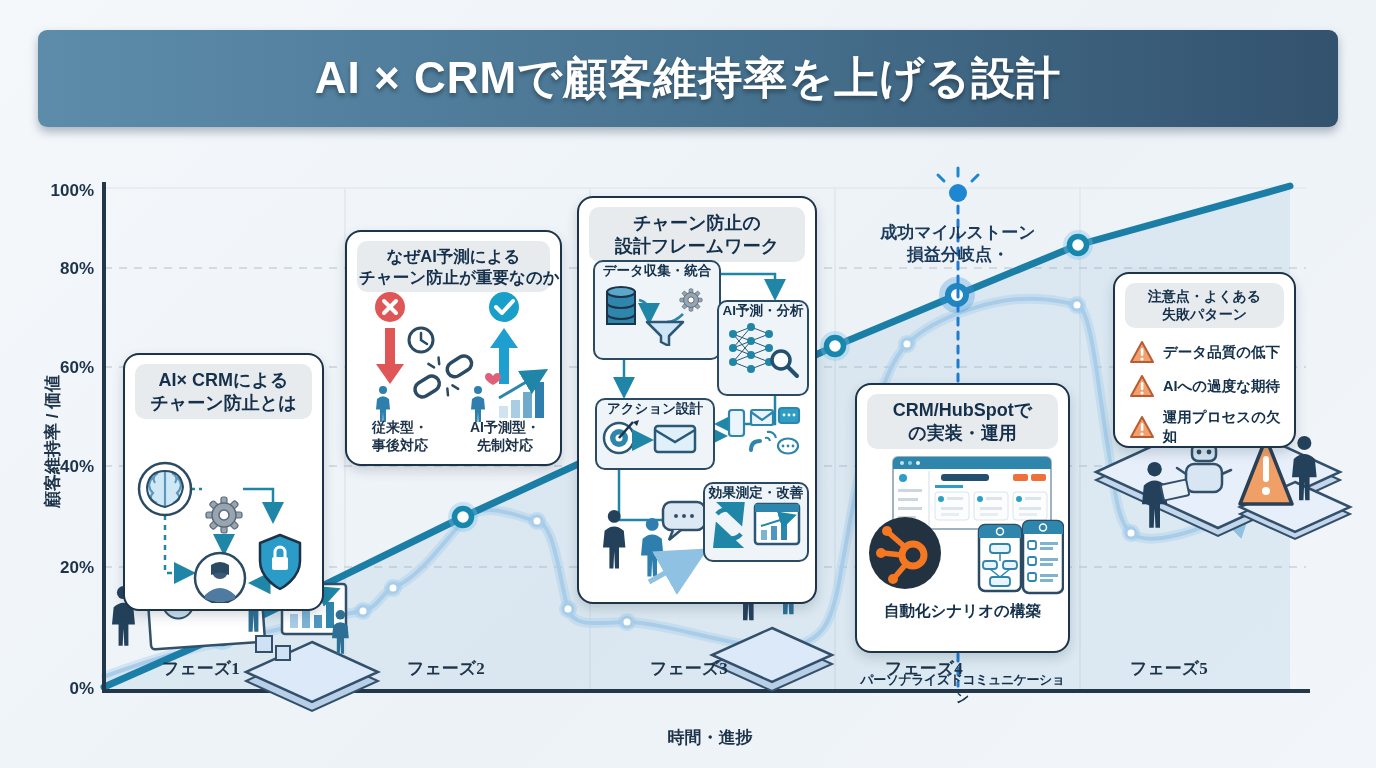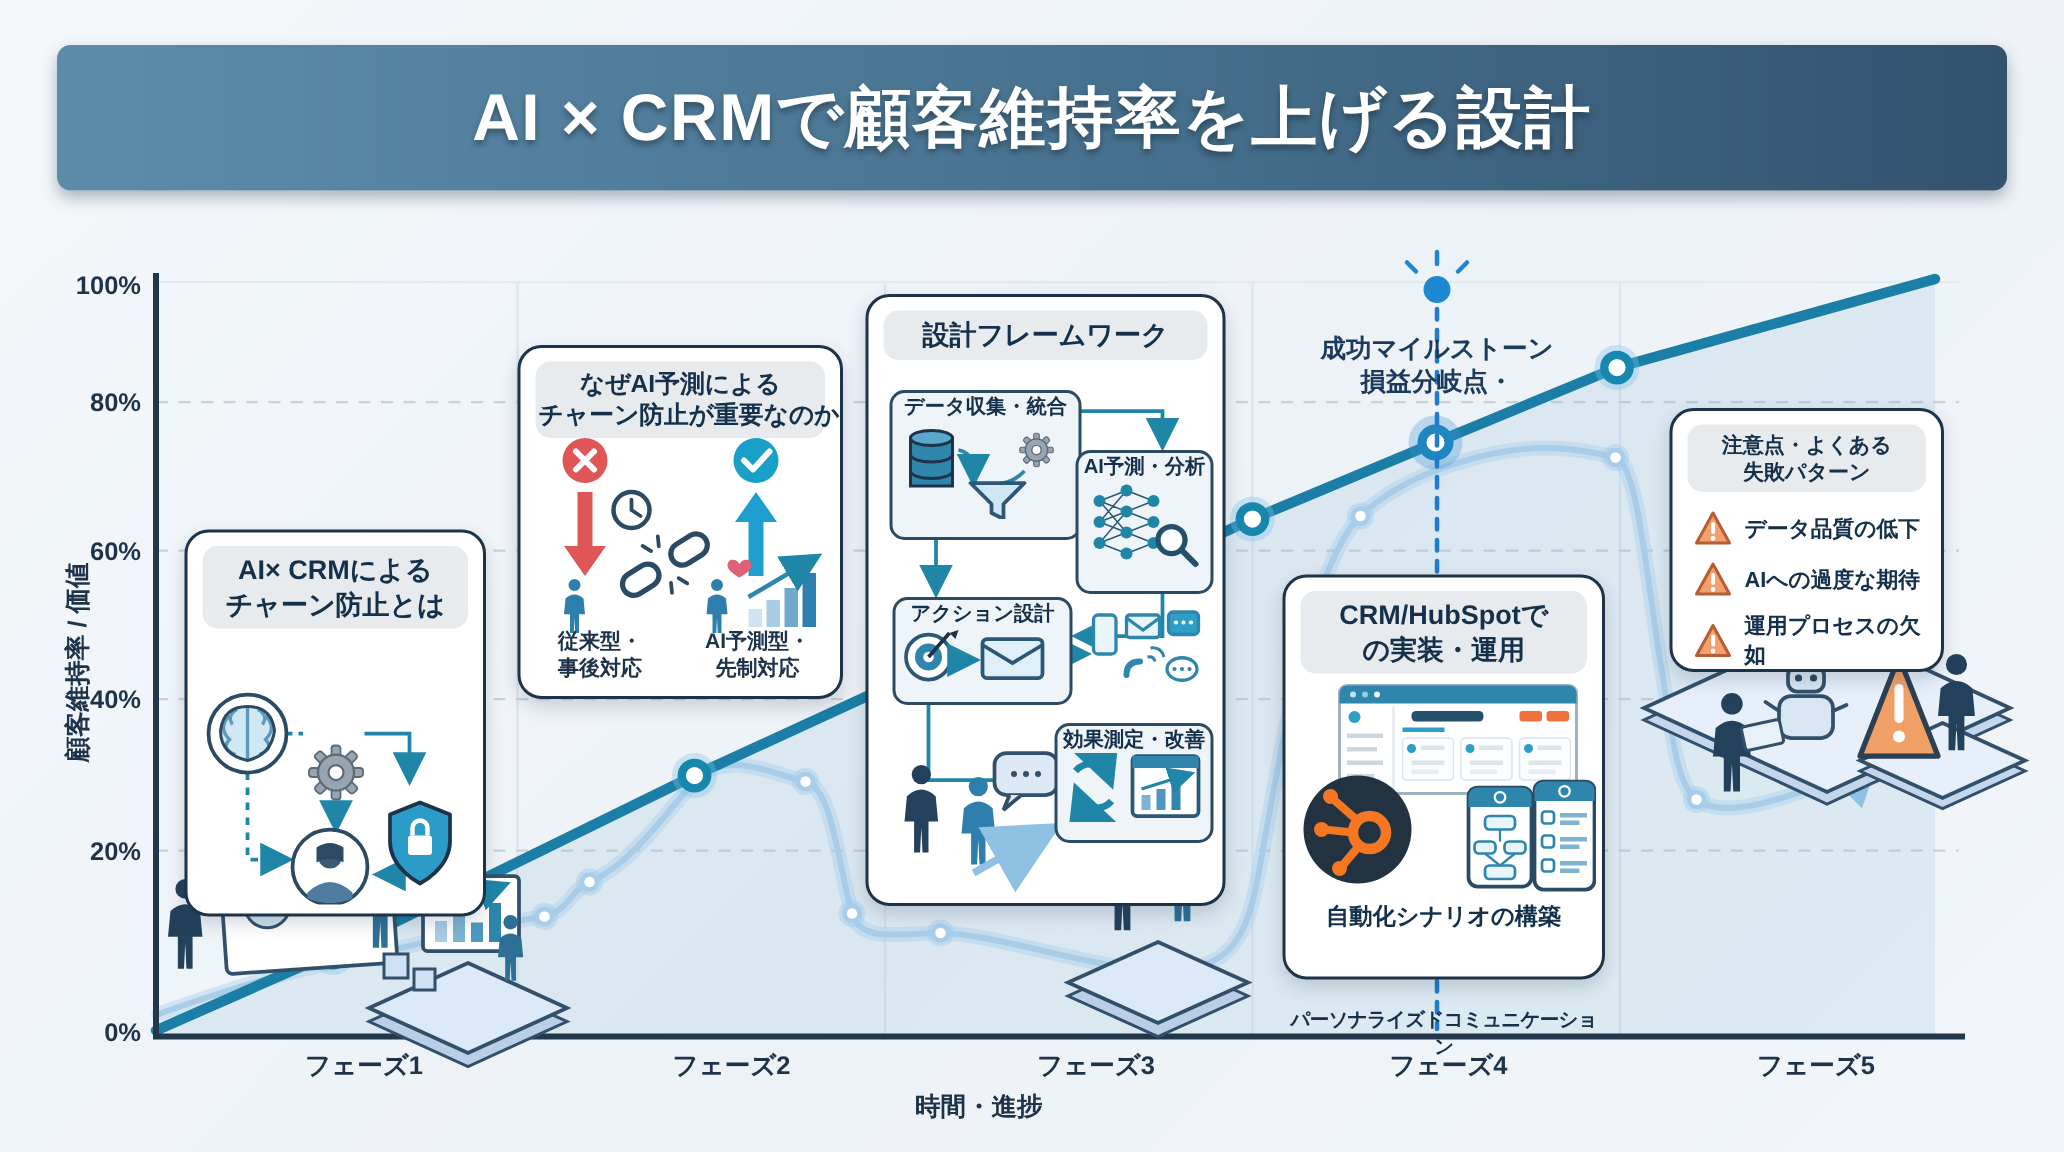--- a/index.html
+++ b/index.html
@@ -9,21 +9,21 @@
   .abs{position:absolute;}
   #banner{left:38px;top:30px;width:1300px;height:97px;border-radius:9px;
           background:linear-gradient(90deg,#5d8cab 0%,#46718e 55%,#33526e 100%);
           box-shadow:0 5px 10px rgba(40,60,80,.35);display:flex;align-items:center;justify-content:center;}
   #banner h1{margin:0;color:#fff;font-size:44px;font-weight:bold;letter-spacing:1px;
              text-shadow:0 3px 4px rgba(0,0,0,.35);}
   svg{display:block;}
   #chart-svg{left:0;top:0;z-index:1;}
   .tick{font-size:17px;font-weight:bold;color:#1d3349;z-index:2;}
   .yt{width:64px;text-align:right;left:30px;}
-  .xt{width:120px;text-align:right;top:699px;}
+  .xt{width:120px;text-align:left;top:657px;font-family:Liberation Serif, serif;}
   .axis-title{font-size:17px;font-weight:bold;color:#1d3349;z-index:2;}
   .box{background:#fff;border:2.5px solid #1d3349;border-radius:16px;z-index:3;
        box-shadow:0 5px 12px rgba(30,50,70,.18);}
   .hdr{background:#e8ebee;border-radius:10px;margin:9px 10px 4px 10px;padding:5px 2px;
        text-align:center;font-weight:bold;color:#14304a;line-height:1.25;}
   .hdr div{white-space:nowrap;}
   .step{position:absolute;background:#eef4f8;border:2px solid #2b4a63;border-radius:10px;
         text-align:center;font-weight:bold;font-size:13.5px;color:#14304a;z-index:2;}
   .lbl2{position:absolute;text-align:center;font-weight:bold;font-size:14px;line-height:1.3;color:#1d3349;}
   .note{position:absolute;width:100%;text-align:center;font-weight:bold;color:#14304a;}
@@ -243,21 +243,21 @@
 <div class="abs tick yt" style="top:457px">40%</div>
 <div class="abs tick yt" style="top:558px">20%</div>
 <div class="abs tick yt" style="top:679px">0%</div>
 <div class="abs axis-title" style="left:-58px;top:430px;width:220px;text-align:center;transform:rotate(-90deg);">顧客維持率 / 価値</div>
 
 <div class="abs tick xt" style="left:162px">フェーズ1</div>
 <div class="abs tick xt" style="left:407px">フェーズ2</div>
 <div class="abs tick xt" style="left:650px">フェーズ3</div>
 <div class="abs tick xt" style="left:885px">フェーズ4</div>
 <div class="abs tick xt" style="left:1130px">フェーズ5</div>
-<div class="abs axis-title" style="left:610px;top:726px;width:200px;">時間・進捗</div>
+<div class="abs axis-title" style="left:610px;top:726px;width:200px;text-align:center;">時間・進捗</div>
 
 <div id="ms-label" class="abs">
   <div>成功マイルストーン</div>
   <div>損益分岐点・</div>
 </div>
 
 <div class="box abs" style="left:123px;top:353px;width:197px;height:254px;">
   <div class="hdr" style="font-size:18px;">
     <div>AI× CRMによる</div>
     <div>チャーン防止とは</div>
@@ -340,20 +340,21 @@
     <div>事後対応</div>
   </div>
   <div class="lbl2" style="left:108px;top:186px;width:100px;">
     <div>AI予測型・</div>
     <div>先制対応</div>
   </div>
 </div>
 
 <div class="box abs" style="left:577px;top:196px;width:236px;height:404px;">
   <div class="hdr" style="font-size:18px;">
+    <div>チャーン防止の</div>
     <div>設計フレームワーク</div>
   </div>
 
   <div class="step" style="left:14px;top:62px;width:124px;height:96px;">
     <span>データ収集・統合</span>
     <svg width="120" height="66">
       <g>
         <rect x="12" y="12" width="28" height="32" fill="#2e86ad" stroke="#1d3349" stroke-width="2"></rect>
         <ellipse cx="26" cy="12" rx="14" ry="5" fill="#5aa9cc" stroke="#1d3349" stroke-width="2"></ellipse>
         <path d="M12,23 a14,5 0 0 0 28,0 M12,34 a14,5 0 0 0 28,0" fill="none" stroke="#1d3349" stroke-width="2"></path>

